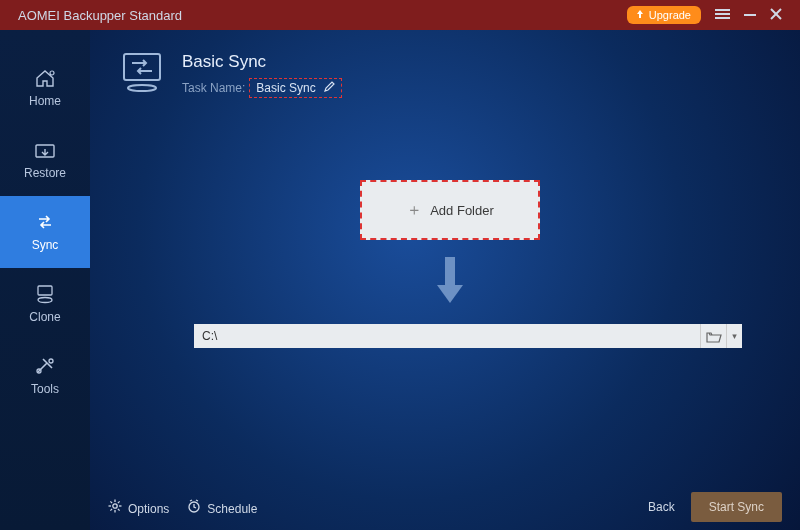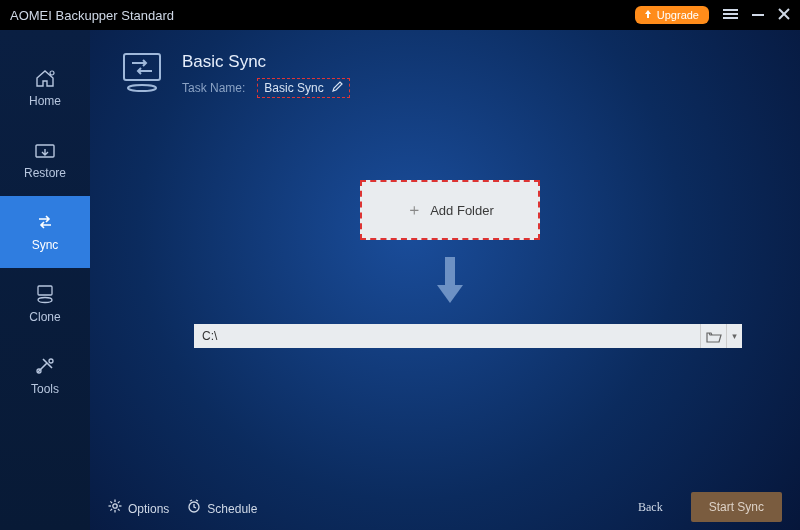--- a/index.html
+++ b/index.html
@@ -1,57 +1,57 @@
 <!DOCTYPE html>
 <html><head>
 <meta charset="utf-8">
 <style>
   * { margin: 0; padding: 0; box-sizing: border-box; font-family: "Segoe UI", Arial, sans-serif; }
   body { width: 800px; height: 530px; background: #08244a; overflow: hidden; position: relative; }
 
   
-  .titlebar { height: 30px; background: #000000; display: flex; align-items: center; padding: 0 10px; color: #cfd8e6; }
+  .titlebar { height: 30px; background: #7f1d1d; display: flex; align-items: center; padding: 0 18px; color: #cfd8e6; }
   .titlebar .title { font-size: 13px; flex: 1; }
   .titlebar .upgrade { background: #ff8c1a; color: #fff; font-size: 11px; padding: 3px 10px 3px 8px; cursor: pointer; display: flex; align-items: center; gap: 4px; border-radius: 6px; }
   .titlebar .ctrl { margin-left: 14px; font-size: 14px; cursor: pointer; color: #cfd8e6; }
 
   
   .app { display: flex; height: 500px; }
   .sidebar { width: 90px; background: linear-gradient(#0a1f42, #081a36); display: flex; flex-direction: column; padding-top: 22px; }
   .nav-item { display: flex; flex-direction: column; align-items: center; justify-content: center; height: 72px; color: #b7c6de; font-size: 12px; cursor: pointer; gap: 6px; text-align: right; }
   .nav-item.active { background: #2f7de0; color: #fff; }
   .nav-item .icon-box { width: 24px; height: 20px; display: flex; align-items: center; justify-content: center; }
 
   .main { flex: 1; position: relative; background: radial-gradient(circle at 45% 40%, #1a4d9b 0%, #0b2b5e 55%, #06163a 100%); }
 
   
   .page-header { display: flex; align-items: flex-start; padding: 22px 0 0 28px; gap: 16px; color: #dbe6f5; }
   .page-icon { width: 48px; height: 40px; }
   .page-titles h1 { font-size: 17px; font-weight: 400; color: #e6eefb; }
-  .taskname-row { font-size: 12px; color: #8aa2c4; margin-top: 6px; display: flex; align-items: center; gap: 12px; }
+  .taskname-row { font-size: 12px; color: #8aa2c4; margin-top: 6px; display: flex; align-items: center; gap: 4px; }
   .taskname-edit { border: 1px dashed #e03535; padding: 2px 6px; color: #d7e2f2; display: flex; align-items: center; gap: 8px; }
 
   
   .add-folder { position: absolute; left: 270px; top: 150px; width: 180px; height: 60px; background: #e9ecef; border: 2px dashed #d33; display: flex; align-items: center; justify-content: center; gap: 8px; color: #3a3a3a; font-size: 13px; cursor: pointer; }
   .add-folder .plus { font-size: 16px; color: #888; }
 
   
   .arrow-down { position: absolute; left: 345px; top: 225px; }
 
   
   .dest-row { position: absolute; left: 104px; top: 294px; width: 548px; height: 24px; background: #e9ecef; display: flex; align-items: center; font-size: 12px; color: #333; }
   .dest-row .path { flex: 1; padding: 0 8px; }
   .dest-row .browse { width: 26px; height: 100%; display: flex; align-items: center; justify-content: center; border-left: 1px solid #ccc; cursor: pointer; }
   .dest-row .dd { width: 16px; height: 100%; display: flex; align-items: center; justify-content: center; border-left: 1px solid #ccc; cursor: pointer; color: #666; font-size: 9px; }
 
   
   .footer { position: absolute; bottom: 0; left: 0; right: 0; height: 46px; display: flex; align-items: center; padding: 0 18px; color: #cfd8e6; font-size: 12px; }
   .footer .opt { display: flex; align-items: flex-end; gap: 6px; margin-right: 18px; cursor: pointer; }
   .footer .spacer { flex: 1; }
-  .footer .back { margin-right: 28px; cursor: pointer; font-family: Liberation Serif, serif; }
+  .footer .back { margin-right: 16px; cursor: pointer; }
   .footer .start { background: #7a5c3f; color: #ddd2c7; padding: 8px 18px; cursor: pointer; border-radius: 2px; }
 </style>
 </head>
 <body>
 
 <div class="titlebar">
   <span class="title">AOMEI Backupper Standard</span>
   <div class="upgrade">
     <span>
       <svg width="10" height="10" viewBox="0 0 10 10">

